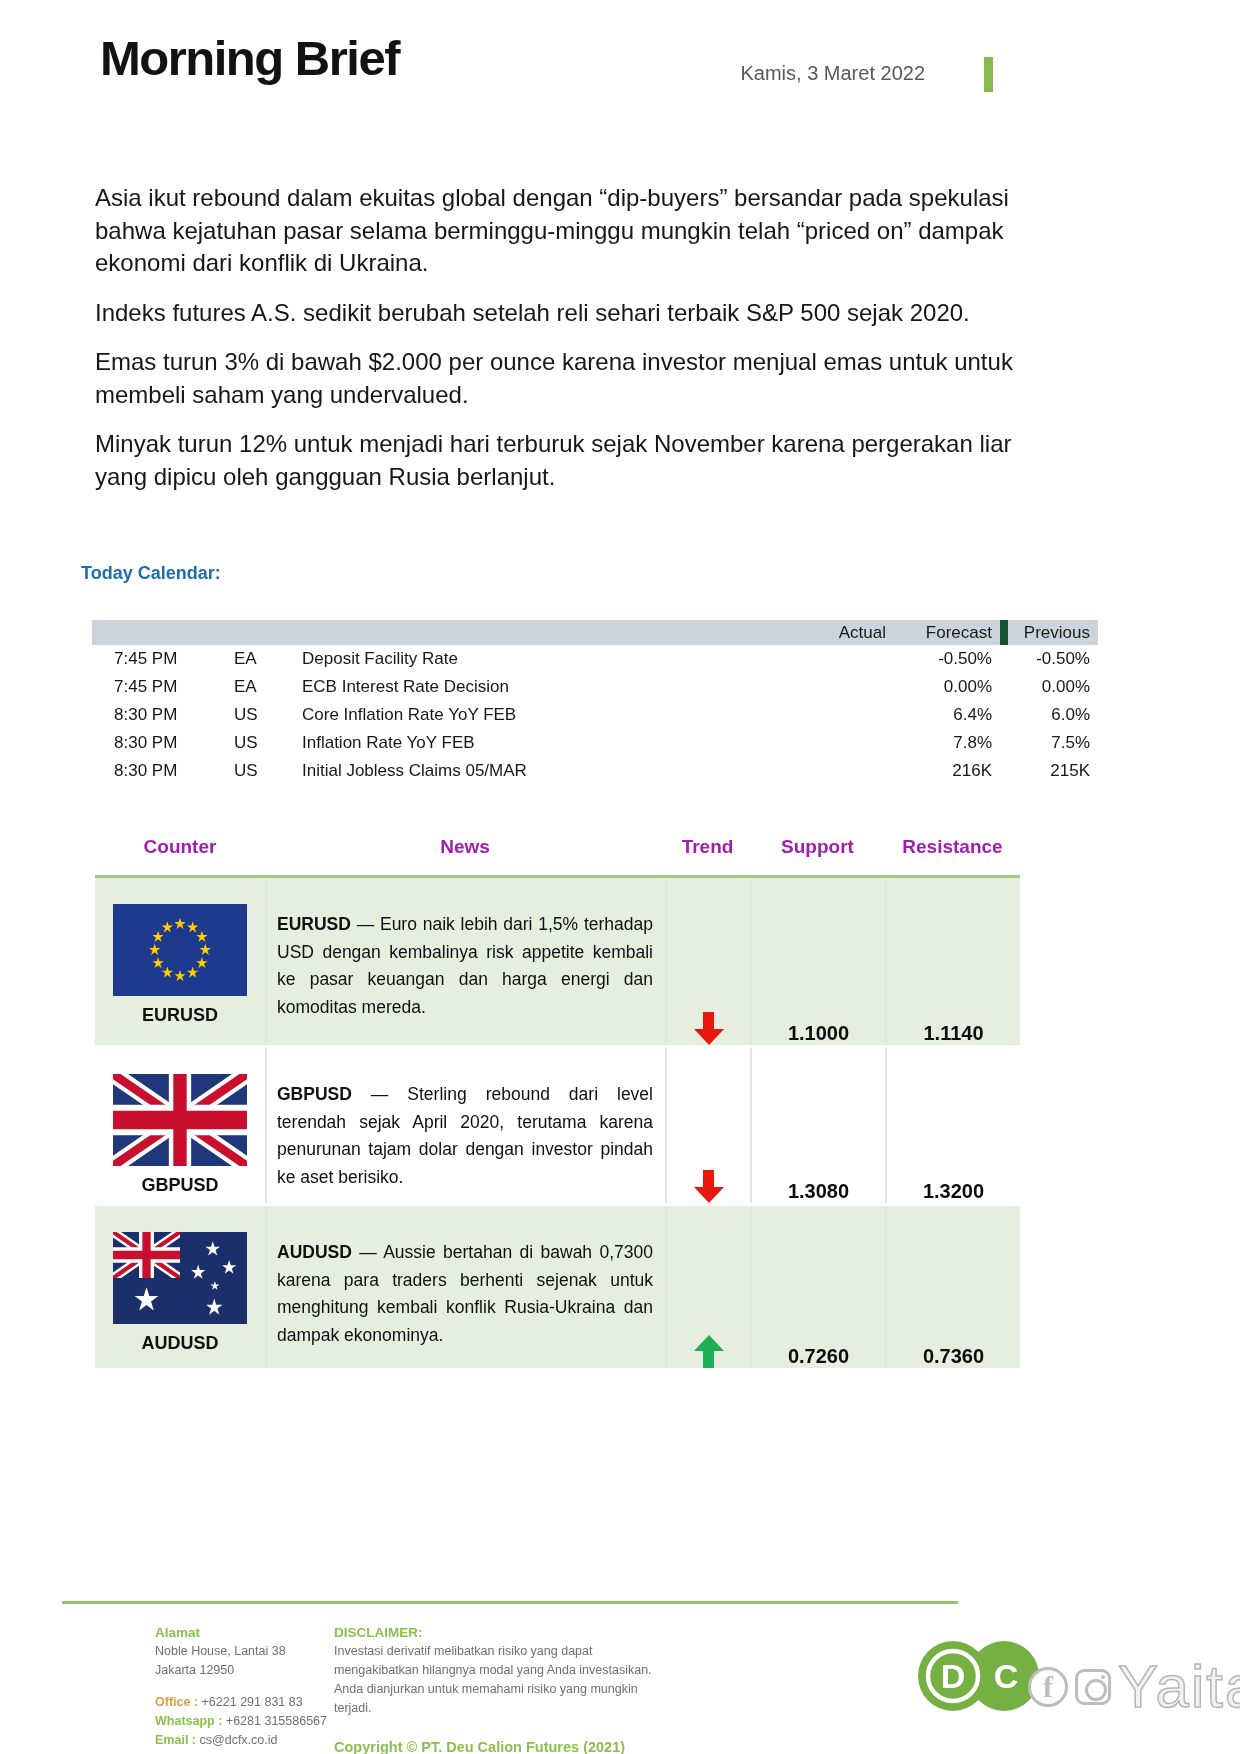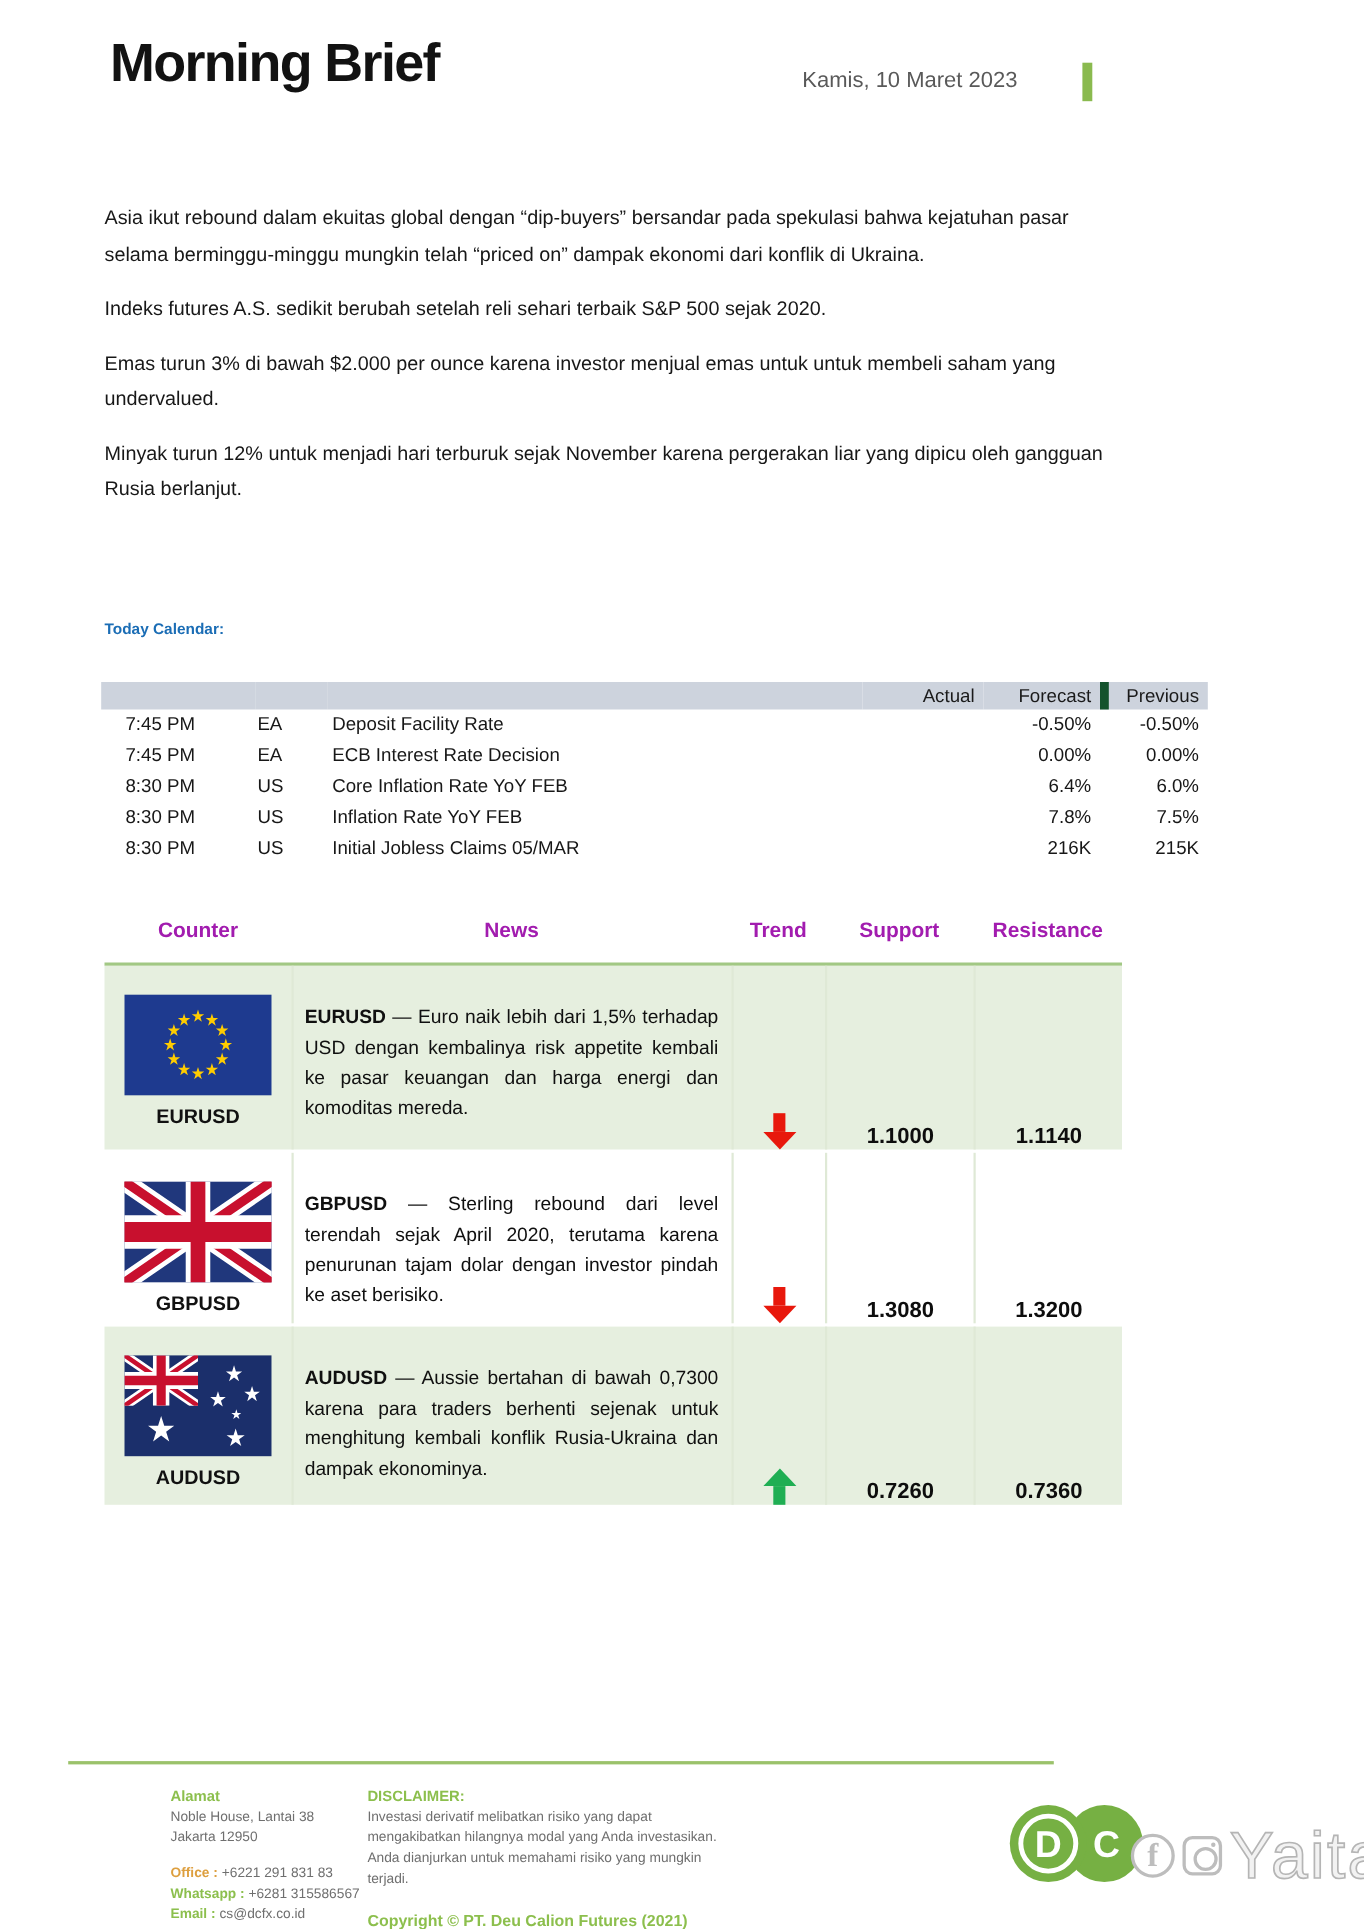--- a/index.html
+++ b/index.html
@@ -9,24 +9,24 @@
 
   
   .brand{position:absolute;left:100px;top:30px;font-size:49px;font-weight:800;
          letter-spacing:-1.5px;color:#121212;margin:0;}
   .hdr-date{position:absolute;left:640px;top:62px;width:285px;text-align:right;
             font-size:20px;color:var(--date_gray);}
   .accent-bar{position:absolute;left:984px;top:57px;width:9px;height:35px;background:var(--header_bar_green);}
 
   
   .intro{position:absolute;left:95px;top:182px;width:932px;}
-  .intro p{margin:0 0 17px 0;font-size:18px;line-height:32.5px;color:#171717;}
-
-  
-  .cal-heading{position:absolute;left:95px;top:563px;margin:0;font-size:14px;
+  .intro p{margin:0 0 17px 0;font-size:24px;line-height:32.5px;color:#171717;}
+
+  
+  .cal-heading{position:absolute;left:81px;top:563px;margin:0;font-size:18px;
                font-weight:bold;color:var(--blue_heading);}
   .cal-table{position:absolute;left:92px;top:620px;width:1006px;font-size:17px;}
   .cal-row{display:grid;grid-template-columns:140px 66px 486px 110px 106px 98px;align-items:center;}
   .cal-head{height:25px;}
   .cal-head > div{background:var(--table_header_bg);height:25px;display:flex;align-items:center;
                   justify-content:flex-end;padding:0;}
   .cal-head .h-prev{border-left:8px solid #14532d;}
   .cal-head span{padding-right:8px;color:#1a1a1a;}
   .cal-body .cal-row{height:28px;}
   .c-time{padding-left:22px;}
@@ -87,21 +87,21 @@
                  border:3px solid #bdbdbd;border-radius:50%;}
   .wm-ig::after{content:"";position:absolute;right:3px;top:3px;width:4px;height:4px;background:#bdbdbd;border-radius:50%;}
   .wm-text{font-size:60px;color:#f2f2f2;-webkit-text-stroke:1.5px #b5b5b5;letter-spacing:2px;}
 </style>
 </head>
 <body>
 
 <div class="page">
 
   <h1 class="brand">Morning Brief</h1>
-  <div class="hdr-date">Kamis, 10 Maret 2023</div>
+  <div class="hdr-date">Kamis, 3 Maret 2022</div>
   <div class="accent-bar"></div>
 
   <section class="intro">
     <p>Asia ikut rebound dalam ekuitas global dengan “dip-buyers” bersandar pada spekulasi bahwa kejatuhan pasar selama berminggu-minggu mungkin telah “priced on” dampak ekonomi dari konflik di Ukraina.</p>
     <p>Indeks futures A.S. sedikit berubah setelah reli sehari terbaik S&amp;P 500 sejak 2020.</p>
     <p>Emas turun 3% di bawah $2.000 per ounce karena investor menjual emas untuk untuk membeli saham yang undervalued.</p>
     <p>Minyak turun 12% untuk menjadi hari terburuk sejak November karena pergerakan liar yang dipicu oleh gangguan Rusia berlanjut.</p>
   </section>
 
   <h2 class="cal-heading">Today Calendar:</h2>

